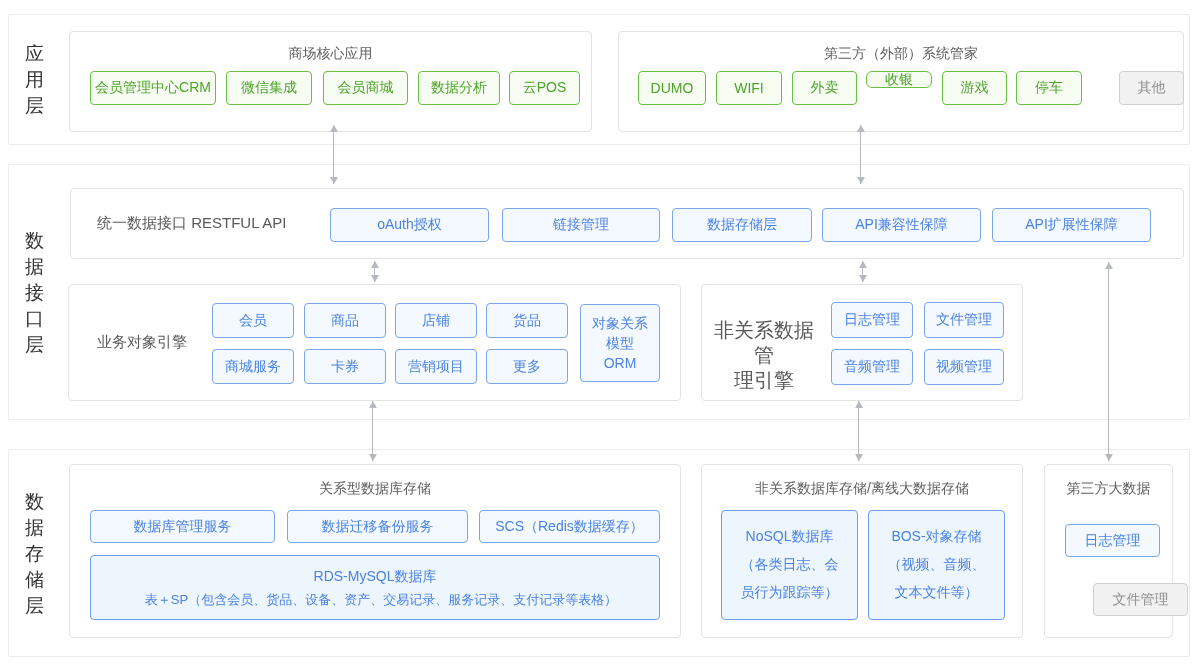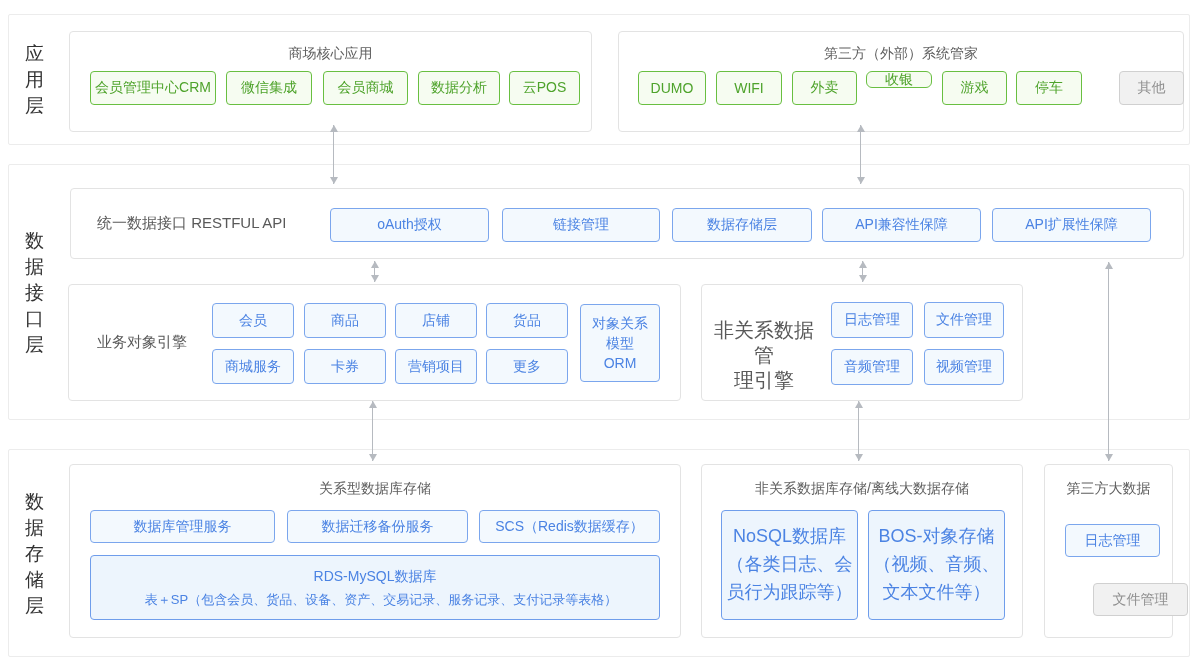--- a/index.html
+++ b/index.html
@@ -11,21 +11,21 @@
   .panel{position:absolute;left:8px;width:1182px;background:#fff;border:1px solid #ececec;border-radius:2px;box-sizing:border-box;}
   .layer-label{position:absolute;left:16px;width:20px;font-size:19px;line-height:26px;color:#333;text-align:left;word-break:break-all;}
   .card{position:absolute;background:#fff;border:1px solid #e3e3e3;border-radius:4px;box-sizing:border-box;}
   .card-title{position:absolute;top:13px;left:0;right:0;text-align:center;font-size:14px;color:#5e5e5e;}
   .btn{position:absolute;display:flex;align-items:center;justify-content:center;font-size:14px;border-radius:4px;box-sizing:border-box;cursor:pointer;white-space:nowrap;}
   .btn.green{background:#f6fcf1;border:1px solid #69bf41;color:#4ea32b;}
   .btn.blue{background:#f3f9fe;border:1px solid #7ba6ed;color:#4b83e3;}
   .btn.gray{background:#f1f1f1;border:1px solid #d0d0d0;color:#8f8f8f;margin-left:28px;}
   .sidelabel{position:absolute;top:0;bottom:0;display:flex;align-items:center;font-size:15px;color:#595959;}
   .bigblue{position:absolute;background:#edf5fd;border:1px solid #6f9deb;color:#4b83e3;border-radius:4px;box-sizing:border-box;text-align:center;cursor:pointer;}
-  .bigblue .ln{line-height:28px;font-size:18px;}
+  .bigblue .ln{line-height:28px;font-size:14px;}
   .orm{display:flex;flex-direction:column;justify-content:center;}
   .orm .ln{line-height:20px;font-size:14px;}
   .rds-l1{position:absolute;top:12px;left:0;right:0;text-align:center;font-size:14px;}
   .rds-l2{position:absolute;top:35px;left:0;right:0;text-align:center;font-size:13px;padding-left:12px;}
   .eng2-title{position:absolute;left:12px;width:100px;top:33px;text-align:center;font-size:20px;line-height:25px;color:#595959;}
   .varrow{position:absolute;width:1px;background:#b6bac0;}
   .varrow::before{content:"";position:absolute;top:0;left:50%;transform:translateX(-50%);
     border-left:4px solid transparent;border-right:4px solid transparent;border-bottom:7px solid #b6bac0;}
   .varrow::after{content:"";position:absolute;bottom:0;left:50%;transform:translateX(-50%);
     border-left:4px solid transparent;border-right:4px solid transparent;border-top:7px solid #b6bac0;}

